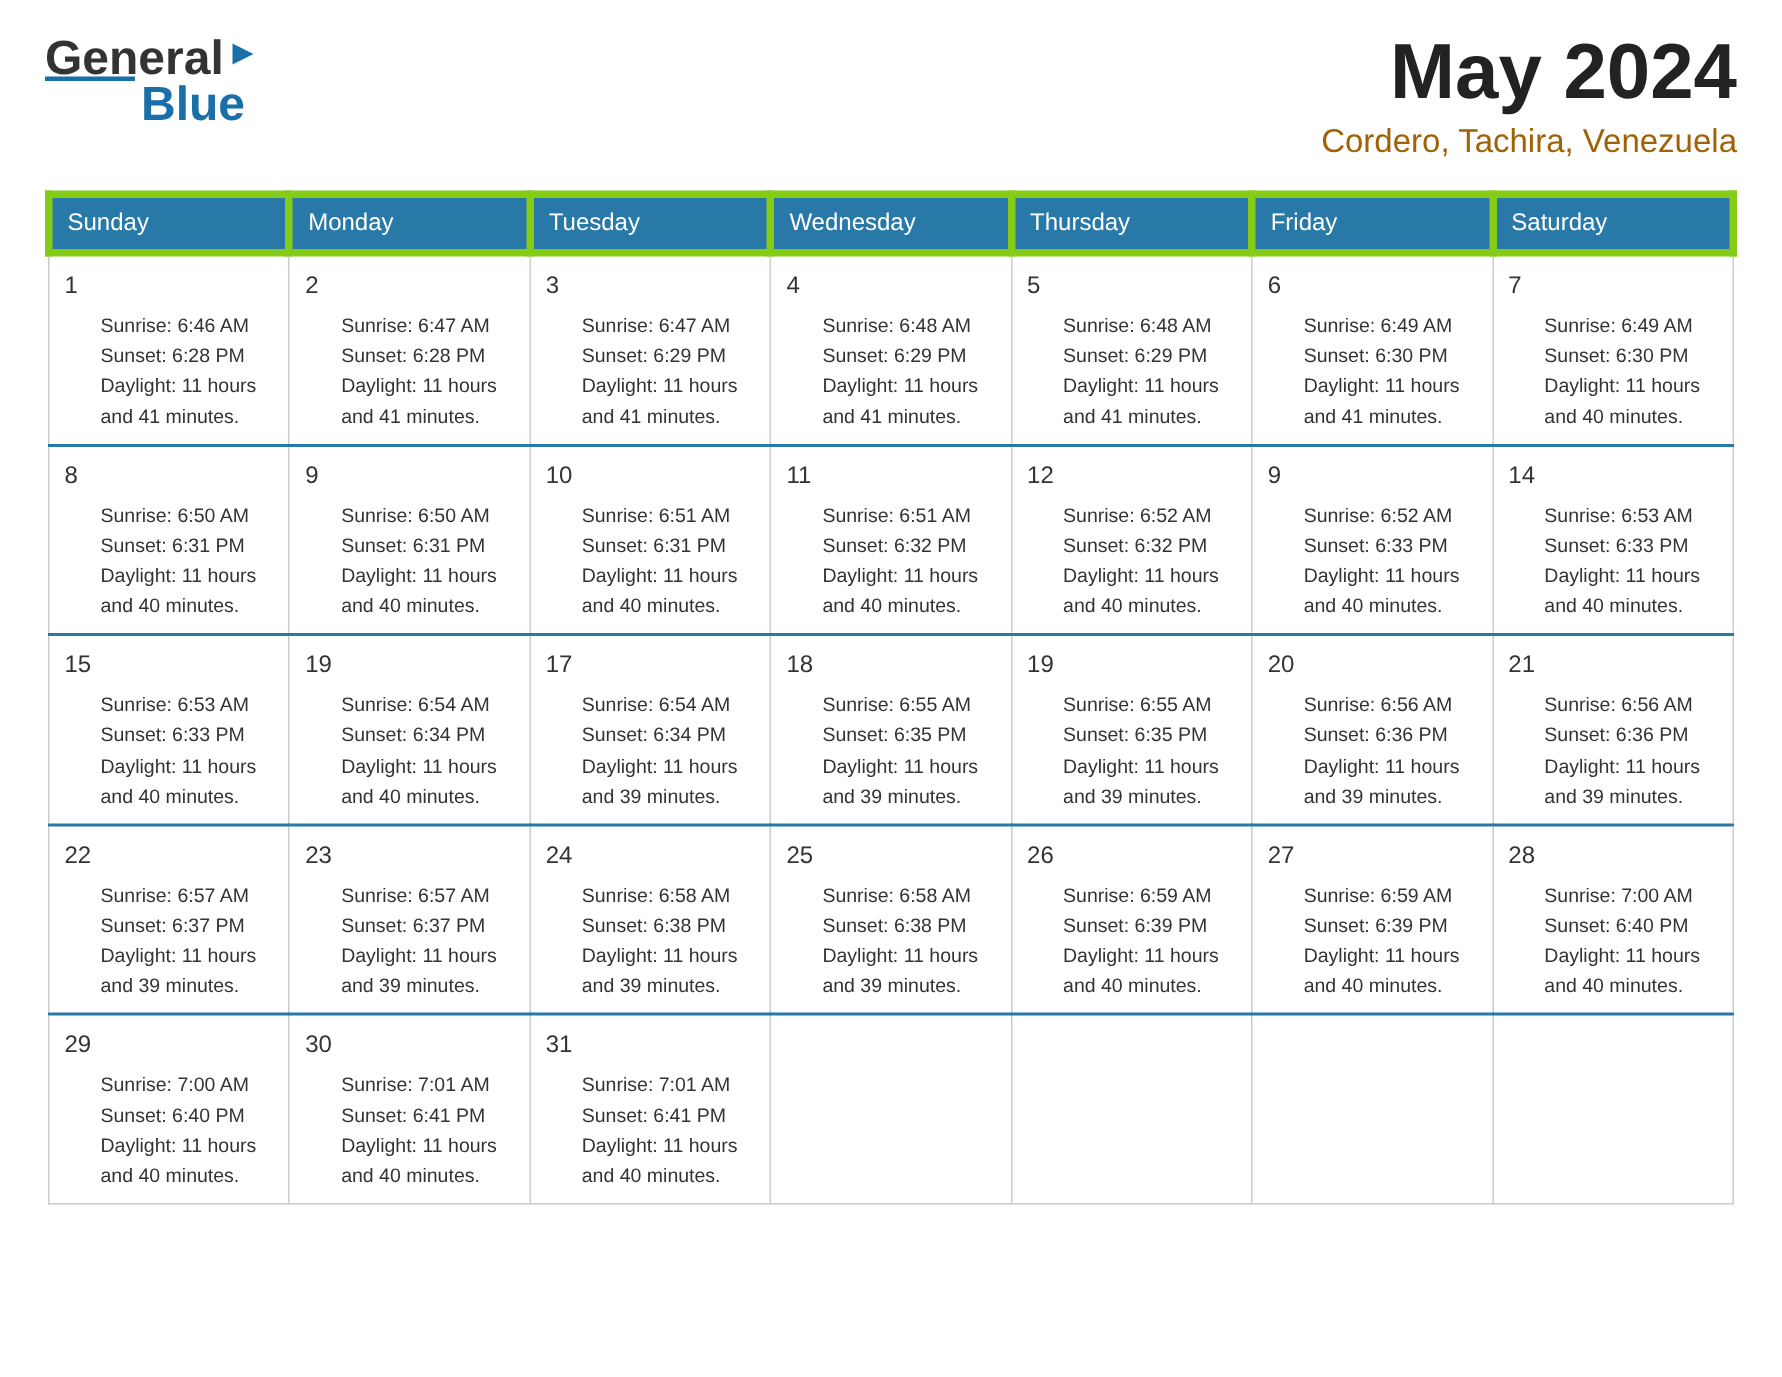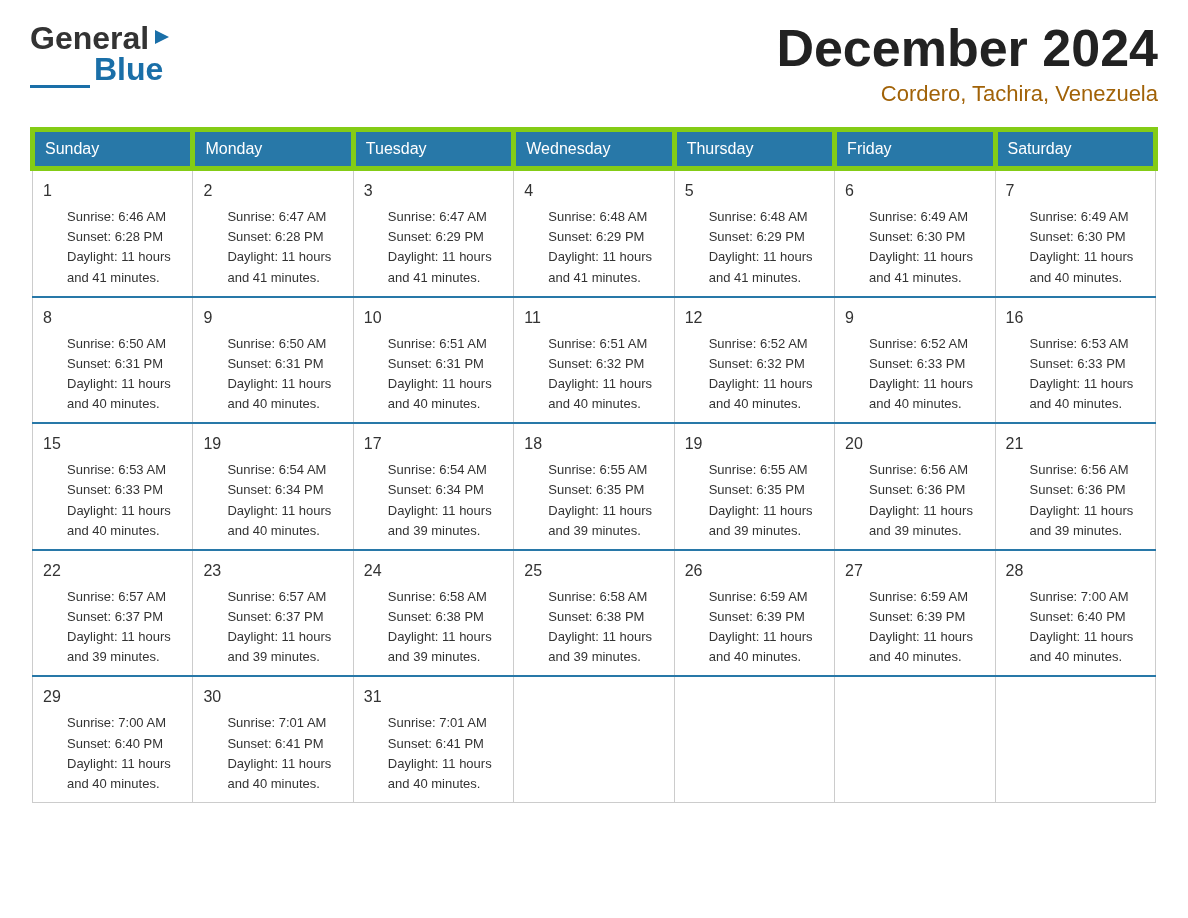--- a/index.html
+++ b/index.html
@@ -83,27 +83,27 @@
 <div class="header-section">
   <div class="logo-area">
     <div style="display:flex; align-items:center;">
       <span style="font-size:32px; font-weight:bold; color:#333;">General</span>
       <span style="display:inline-block; margin-left:2px; position:relative; top:0;">
         <svg width="22" height="22" viewBox="0 0 22 22">
           <polygon points="4,4 18,11 4,18" fill="#1a6fa8"></polygon>
         </svg>
       </span>
     </div>
-    <div style="display:flex; align-items:flex-end; margin-top:-6px;">
+    <div style="display:flex; align-items:flex-start; margin-top:-6px;">
       <div style="width:60px; height:3px; background:#1a6fa8;"></div>
       <span style="font-size:32px; font-weight:bold; color:#1a6fa8; margin-left:4px;">Blue</span>
     </div>
   </div>
   <div class="title-area">
-    <div class="month-title">December 2024</div>
+    <div class="month-title">May 2024</div>
     <div class="location-title">Cordero, Tachira, Venezuela</div>
   </div>
 </div>
 
 <table class="calendar-table">
   <thead>
     <tr>
       <th>Sunday</th>
       <th>Monday</th>
       <th>Tuesday</th>
@@ -163,21 +163,21 @@
         </td>
         <td>
           <span class="day-number">12</span>
 <div class="day-info">Sunrise: 6:52 AM<br>Sunset: 6:32 PM<br>Daylight: 11 hours and 40 minutes.</div>
         </td>
         <td>
           <span class="day-number">9</span>
 <div class="day-info">Sunrise: 6:52 AM<br>Sunset: 6:33 PM<br>Daylight: 11 hours and 40 minutes.</div>
         </td>
         <td>
-          <span class="day-number">16</span>
+          <span class="day-number">14</span>
 <div class="day-info">Sunrise: 6:53 AM<br>Sunset: 6:33 PM<br>Daylight: 11 hours and 40 minutes.</div>
         </td>
       </tr>
       <tr>
         <td>
           <span class="day-number">15</span>
 <div class="day-info">Sunrise: 6:53 AM<br>Sunset: 6:33 PM<br>Daylight: 11 hours and 40 minutes.</div>
         </td>
         <td>
           <span class="day-number">19</span>

